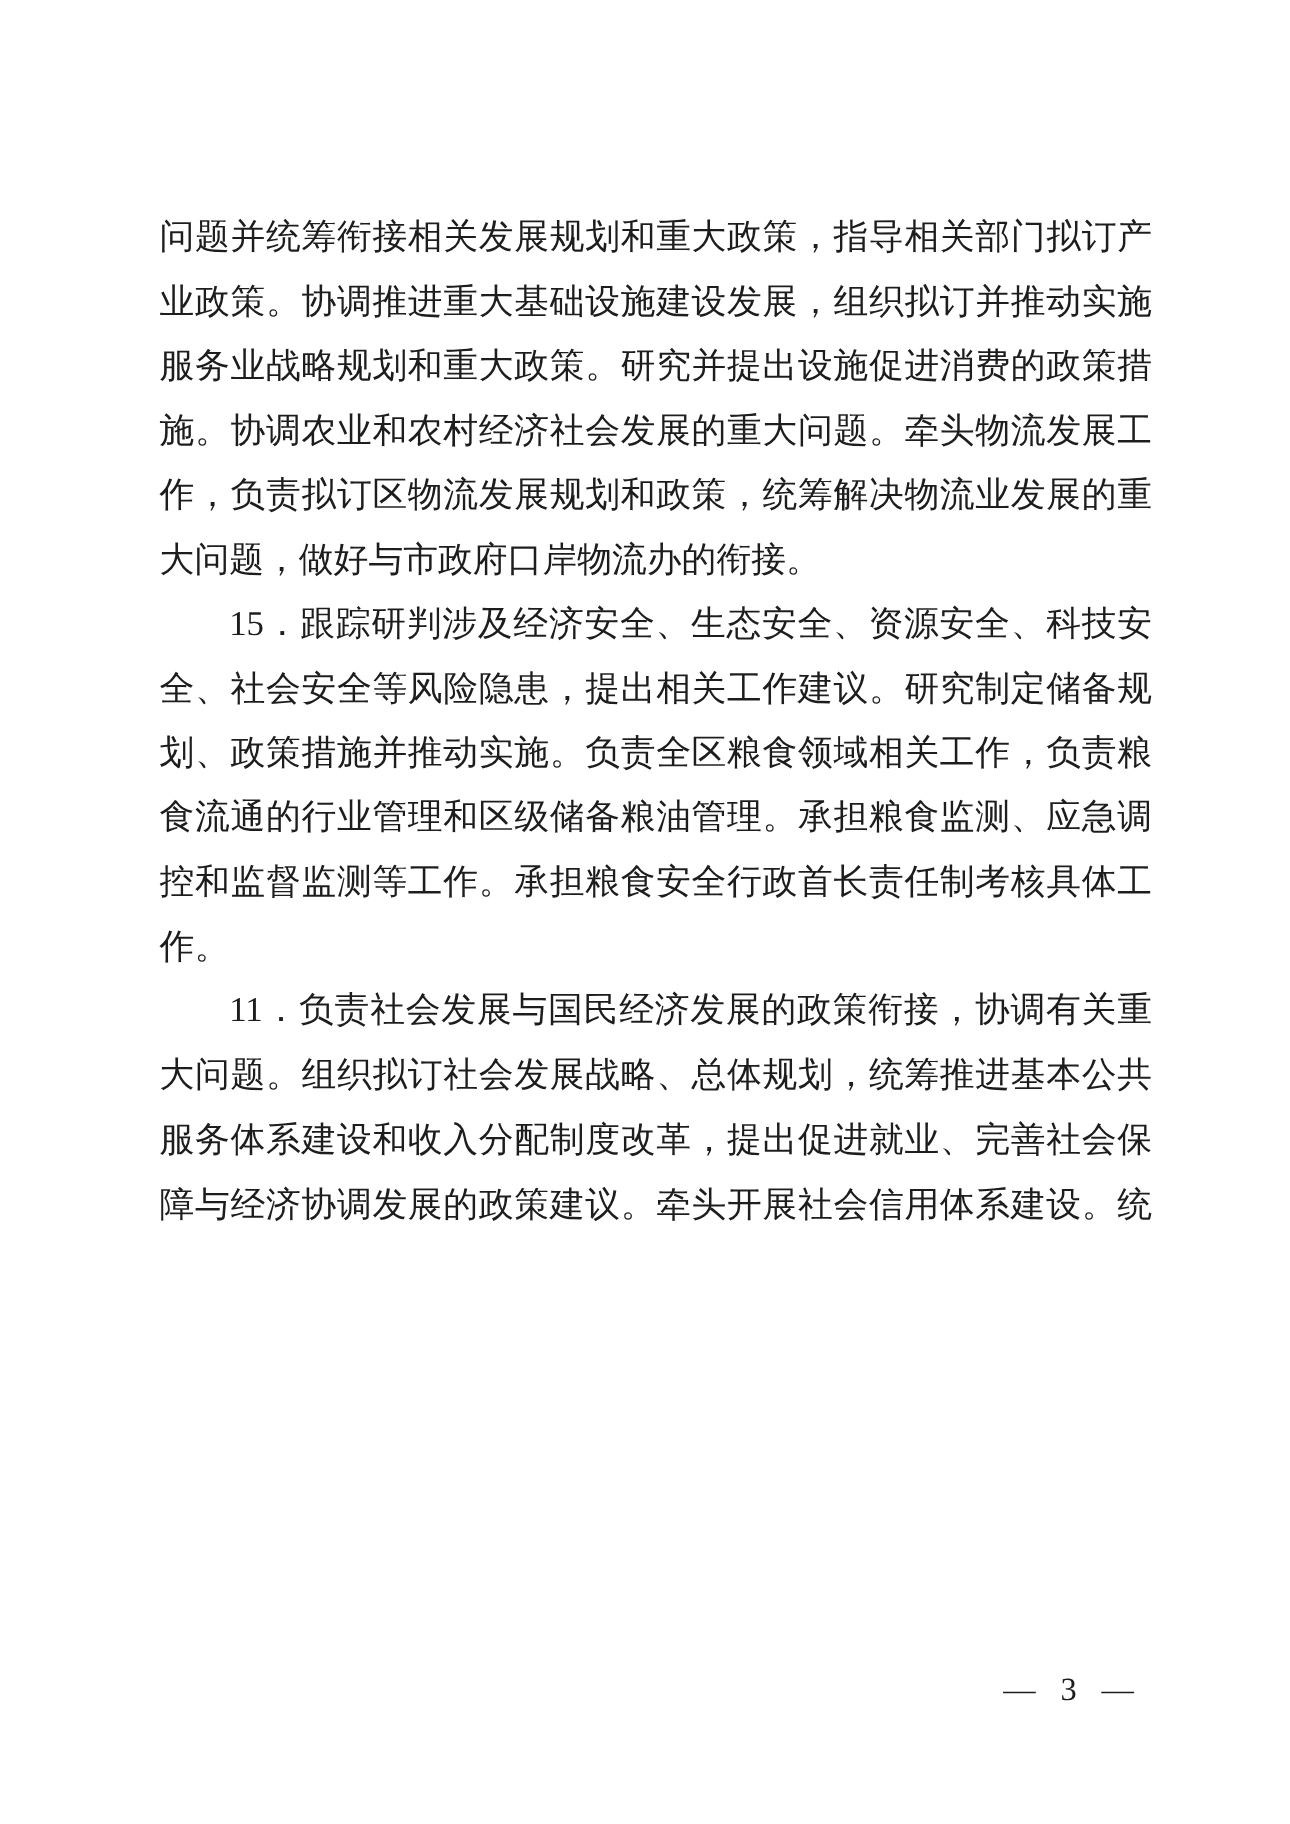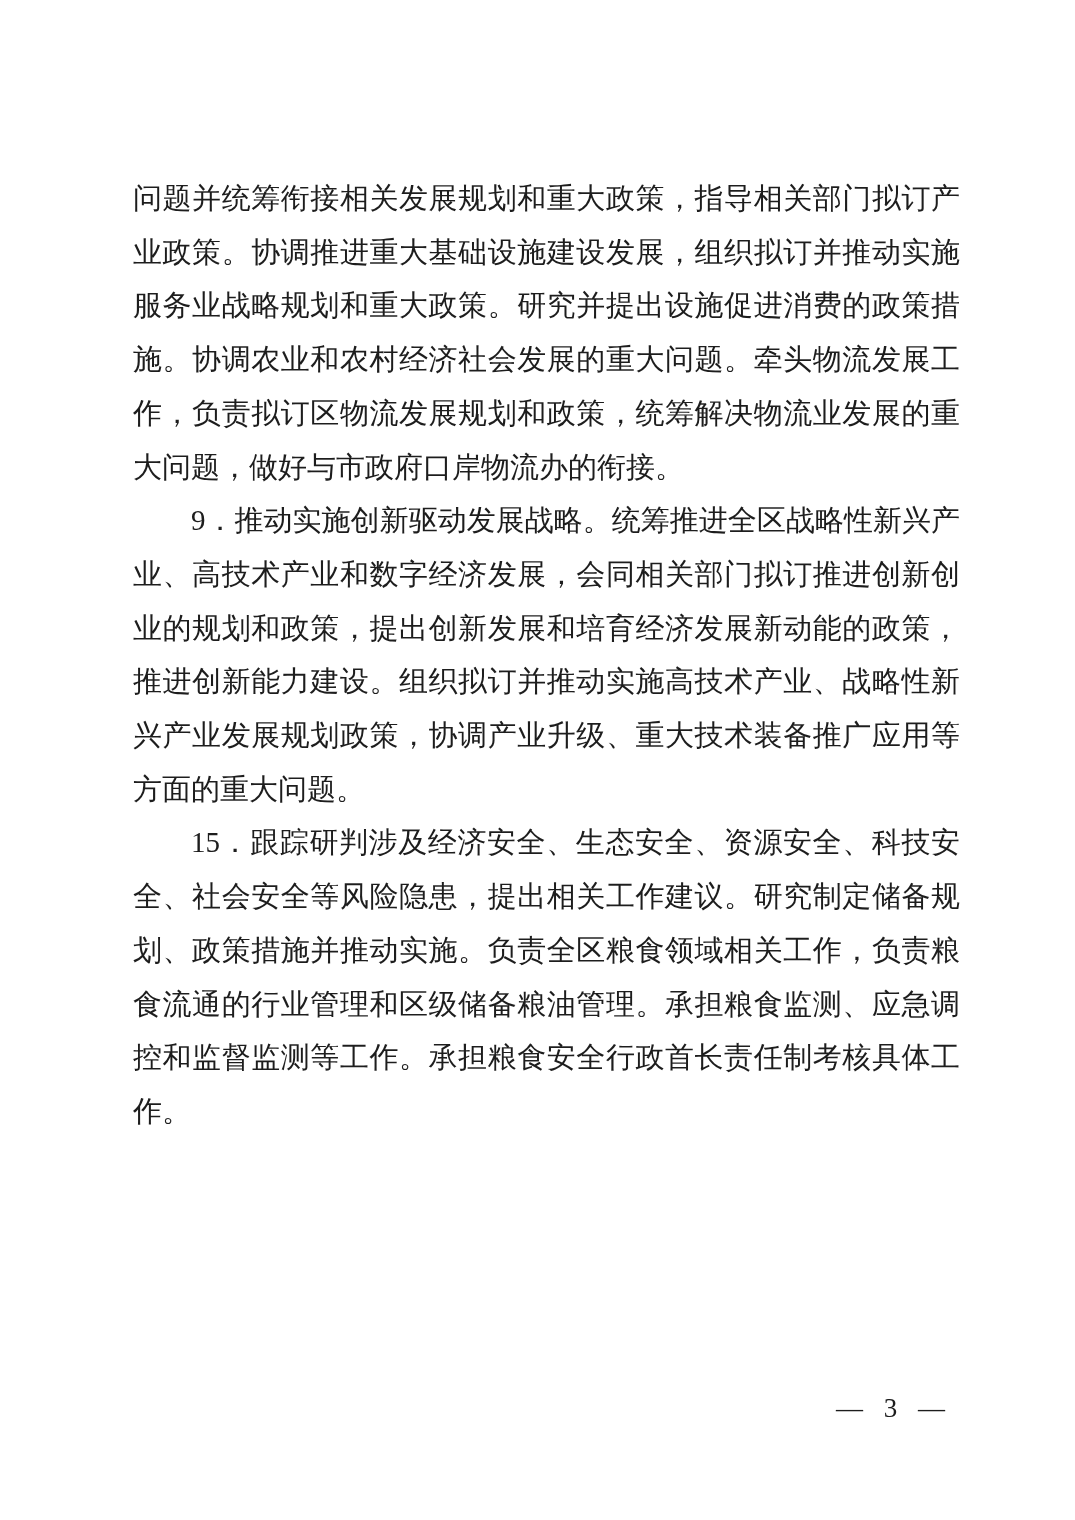--- a/index.html
+++ b/index.html
@@ -49,17 +49,17 @@
     color: #1d1d1d;
     white-space: nowrap;
   }
 </style>
 </head>
 <body>
 
 <div class="page">
   <div class="content">
     <p class="para">问题并统筹衔接相关发展规划和重大政策，指导相关部门拟订产业政策。协调推进重大基础设施建设发展，组织拟订并推动实施服务业战略规划和重大政策。研究并提出设施促进消费的政策措施。协调农业和农村经济社会发展的重大问题。牵头物流发展工作，负责拟订区物流发展规划和政策，统筹解决物流业发展的重大问题，做好与市政府口岸物流办的衔接。</p>
-    <p class="para indent">9．推动实施创新驱动发展战略。统筹推进全区战略性新兴产业、高技术产业和数字经济发展，会同相关部门拟订推进创新创业的规划和政策，提出创新发展和培育经济发展新动能的政策，推进创新能力建设。组织拟订并推动实施高技术产业、战略性新兴产业发展规划政策，协调产业升级、重大技术装备推广应用等方面的重大问题。</p>
     <p class="para indent">15．跟踪研判涉及经济安全、生态安全、资源安全、科技安全、社会安全等风险隐患，提出相关工作建议。研究制定储备规划、政策措施并推动实施。负责全区粮食领域相关工作，负责粮食流通的行业管理和区级储备粮油管理。承担粮食监测、应急调控和监督监测等工作。承担粮食安全行政首长责任制考核具体工作。</p>
+    <p class="para indent cut">11．负责社会发展与国民经济发展的政策衔接，协调有关重大问题。组织拟订社会发展战略、总体规划，统筹推进基本公共服务体系建设和收入分配制度改革，提出促进就业、完善社会保障与经济协调发展的政策建议。牵头开展社会信用体系建设。统</p>
   </div>
   <div class="page-number">— 3 —</div>
 </div>
 
 </body></html>

